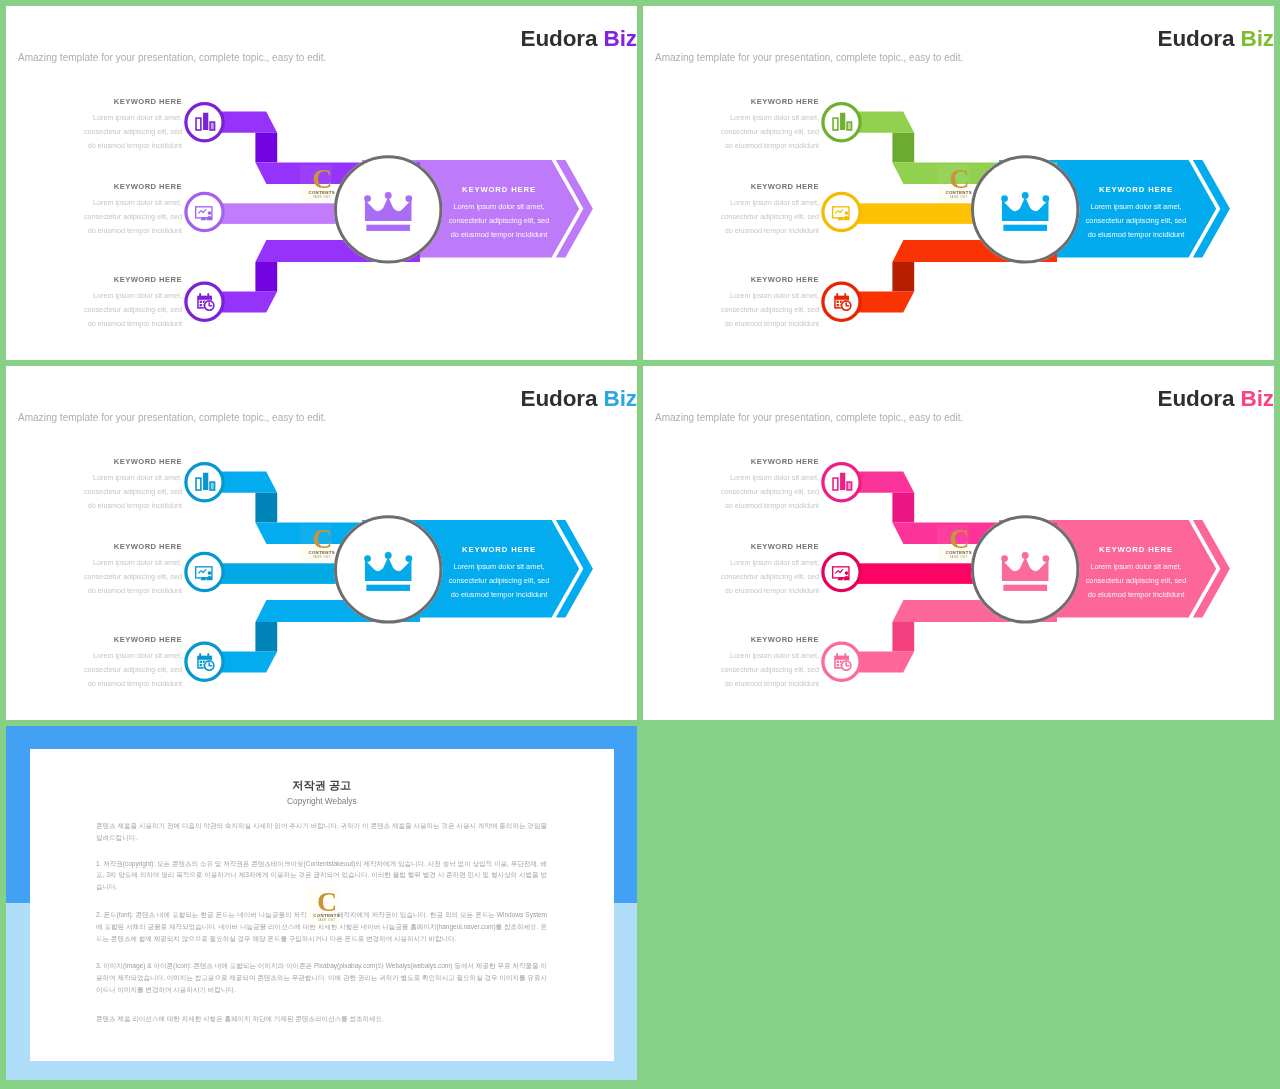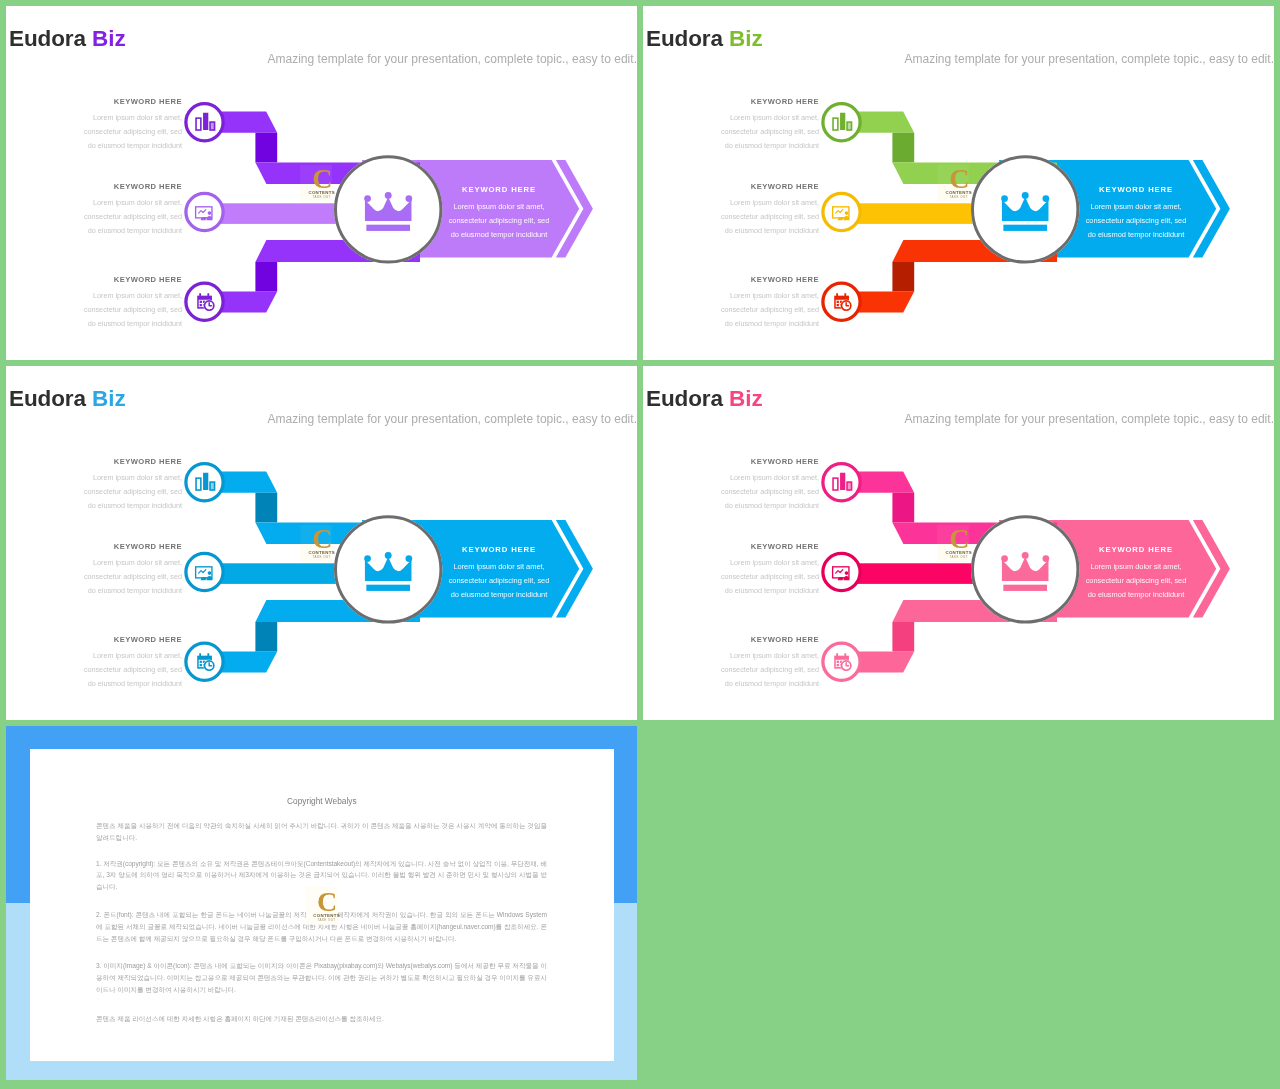--- a/index.html
+++ b/index.html
@@ -2,22 +2,22 @@
 <html><head>
 <meta charset="utf-8">
 <title>Eudora Biz</title>
 <style>
 *{box-sizing:border-box;margin:0;padding:0}
 html,body{width:1280px;height:1089px;overflow:hidden}
 body{background:#86d186;font-family:"Liberation Sans",sans-serif;-webkit-font-smoothing:antialiased}
 .grid{position:relative;width:1280px;height:1089px}
 .slide{position:absolute;width:631px;height:354px;background:#fff;overflow:hidden}
 .gfx{position:absolute;left:0;top:0}
-.ttl{position:absolute;left:3px;right:0;top:24px;text-align:left;font-size:22.5px;font-weight:700;color:#2f2f2f;letter-spacing:-.1px;line-height:17px}
-.sub{position:absolute;left:12px;right:0;top:46px;text-align:right;font-size:12px;color:#adadad;letter-spacing:.02px}
+.ttl{position:absolute;left:3px;right:0;top:24px;text-align:right;font-size:22.5px;font-weight:700;color:#2f2f2f;letter-spacing:-.1px;line-height:17px}
+.sub{position:absolute;left:12px;right:0;top:46px;text-align:left;font-size:10px;color:#adadad;letter-spacing:.02px}
 .txt{position:absolute;left:36px;width:140px;text-align:right}
 .kw{font-size:7.6px;font-weight:700;color:#747474;letter-spacing:.45px;line-height:1}
 .lo{font-size:7.25px;color:#c6c6c6;line-height:14.1px;letter-spacing:-.02px}
 .kw+.lo{margin-top:5.5px}
 .atxt{position:absolute;left:403px;top:180px;width:180px;text-align:center;color:#fff}
 .akw{font-size:7.7px;font-weight:700;letter-spacing:0.85px;line-height:1}
 .alo{font-size:7.45px;line-height:13.75px;letter-spacing:-.02px;opacity:.93}
 .akw+.alo{margin-top:6.5px}
 .wm-c{font-family:"Liberation Serif",serif;font-size:28px;font-weight:700;fill:#c8963a;text-anchor:middle}
 .wm-n{font-size:4.4px;font-weight:700;fill:#6d5c34;text-anchor:middle;letter-spacing:.3px}
@@ -437,20 +437,21 @@
         <div class="akw">KEYWORD HERE</div>
         <div class="alo">Lorem ipsum dolor sit amet,</div>
         <div class="alo">consectetur adipiscing elit, sed</div>
         <div class="alo">do eiusmod tempor incididunt</div>
       </div>
     </div>
     <div class="slide5" style="left:6px;top:726px">
       <div class="cp-band-top"></div>
       <div class="cp-band-bot"></div>
       <div class="cp-sheet">
+        <div class="cp-title-ko">저작권 공고</div>
         <div class="cp-title-en">Copyright Webalys</div>
         <p class="cp-p cp-p1">콘텐츠 제품을 사용하기 전에 다음의 약관의 숙지하실 사세히 읽어 주시기 바랍니다. 귀하가 이 콘텐츠 제품을 사용하는 것은 사용시 계약에 동의하는 것임을 알려드립니다.</p>
         <p class="cp-p cp-p2">1. 저작권(copyright): 모든 콘텐츠의 소유 및 저작권은 콘텐츠테이크아웃(Contentstakeout)의 제작자에게 있습니다. 사전 승낙 없이 상업적 이용, 무단전재, 배포, 3자 양도에 의하여 영리 목적으로 이용하거나 제3자에게 이용하는 것은 금지되어 있습니다. 이러한 불법 행위 발견 시 준하면 민사 및 형사상의 사법을 받습니다.</p>
         <p class="cp-p cp-p3">2. 폰트(font): 콘텐츠 내에 포함되는 한글 폰트는 네이버 나눔글꼴의 저작물로 해당 제작자에게 저작권이 있습니다. 한글 외의 모든 폰트는 Windows System에 포함된 서체의 글꼴로 제작되었습니다. 네이버 나눔글꼴 라이선스에 대한 자세한 사항은 네이버 나눔글꼴 홈페이지(hangeul.naver.com)를 참조하세요. 폰트는 콘텐츠에 함께 제공되지 않으므로 필요하실 경우 해당 폰트를 구입하시거나 다른 폰트로 변경하여 사용하시기 바랍니다.</p>
         <p class="cp-p cp-p4">3. 이미지(Image) &amp; 아이콘(Icon): 콘텐츠 내에 포함되는 이미지와 아이콘은 Pixabay(pixabay.com)와 Webalys(webalys.com) 등에서 제공한 무료 저작물을 이용하여 제작되었습니다. 이미지는 참고용으로 제공되며 콘텐츠와는 무관합니다. 이에 관한 권리는 귀하가 별도로 확인하시고 필요하실 경우 이미지를 유료사이트나 이미지를 변경하여 사용하시기 바랍니다.</p>
         <p class="cp-p cp-p5">콘텐츠 제품 라이선스에 대한 자세한 사항은 홈페이지 하단에 기재된 콘텐츠라이선스를 참조하세요.</p>
         <svg class="cp-wm" width="631" height="354" viewBox="0 0 631 354">
           <rect x="276.0" y="136.7" width="32.0" height="39.0" fill="#fffdf5"></rect>
           <text class="wm-c" x="297.2" y="161.8">C</text>
           <text class="wm-n" x="296.6" y="167.9">CONTENTS</text>

